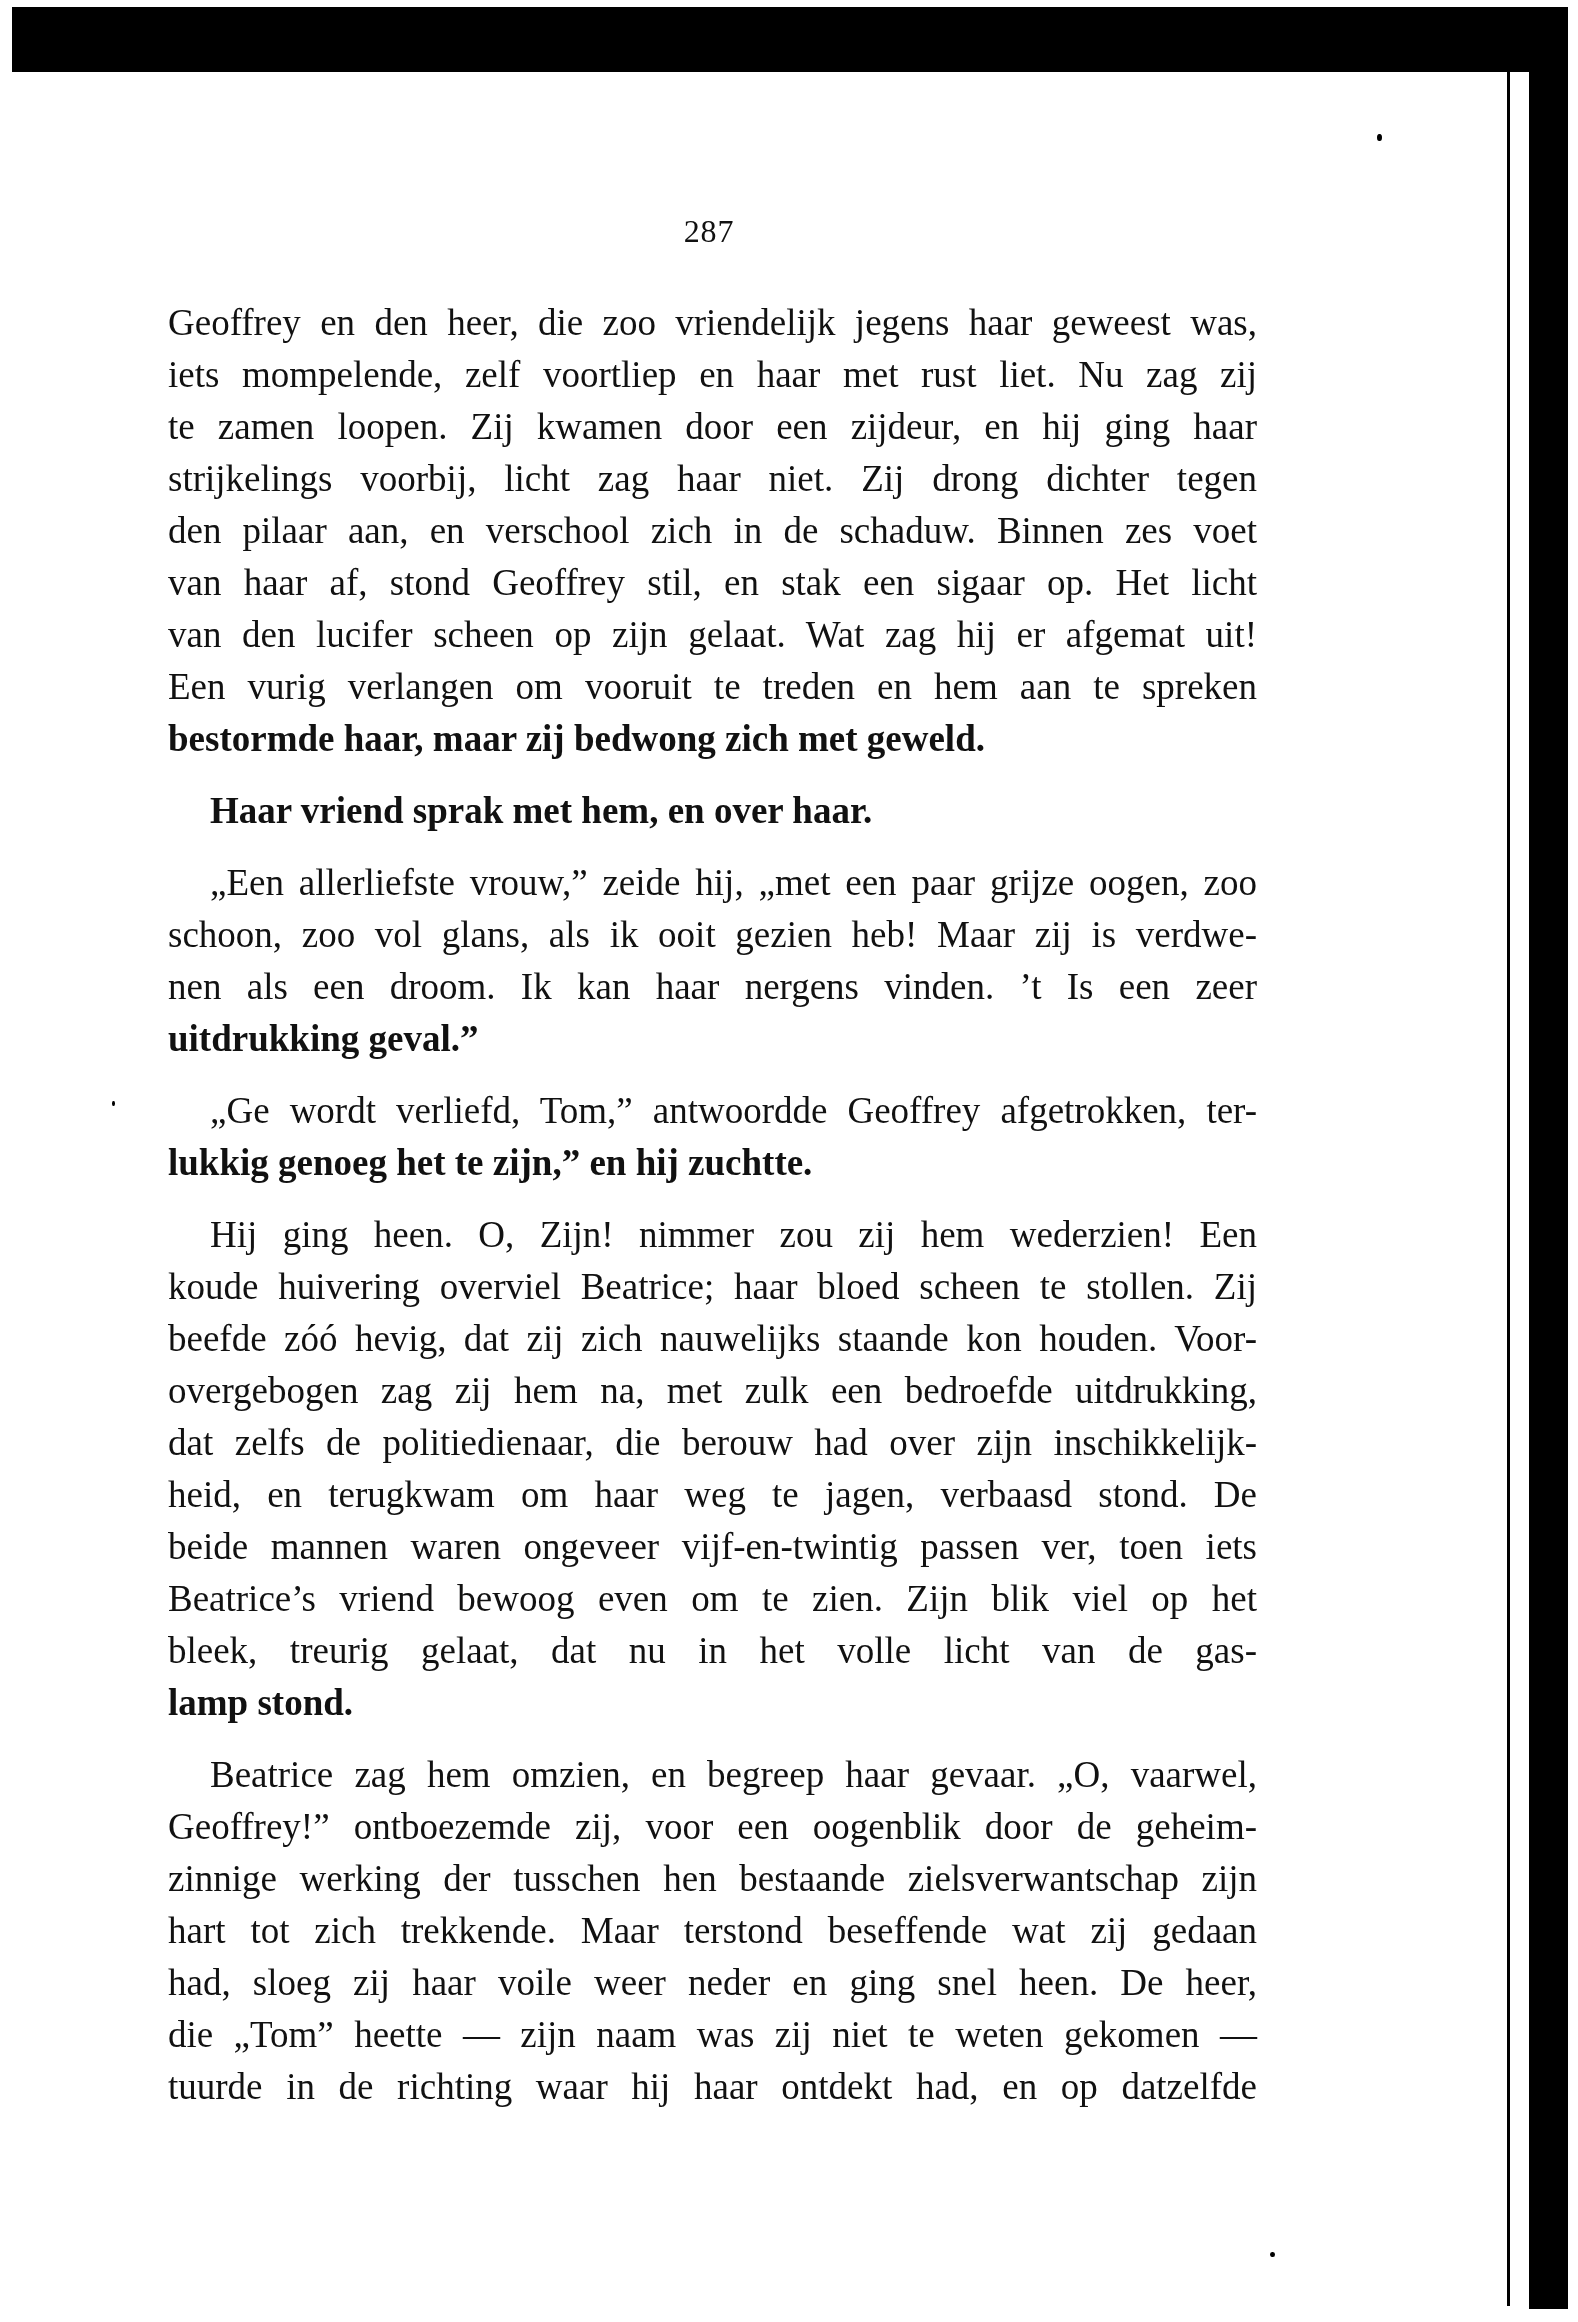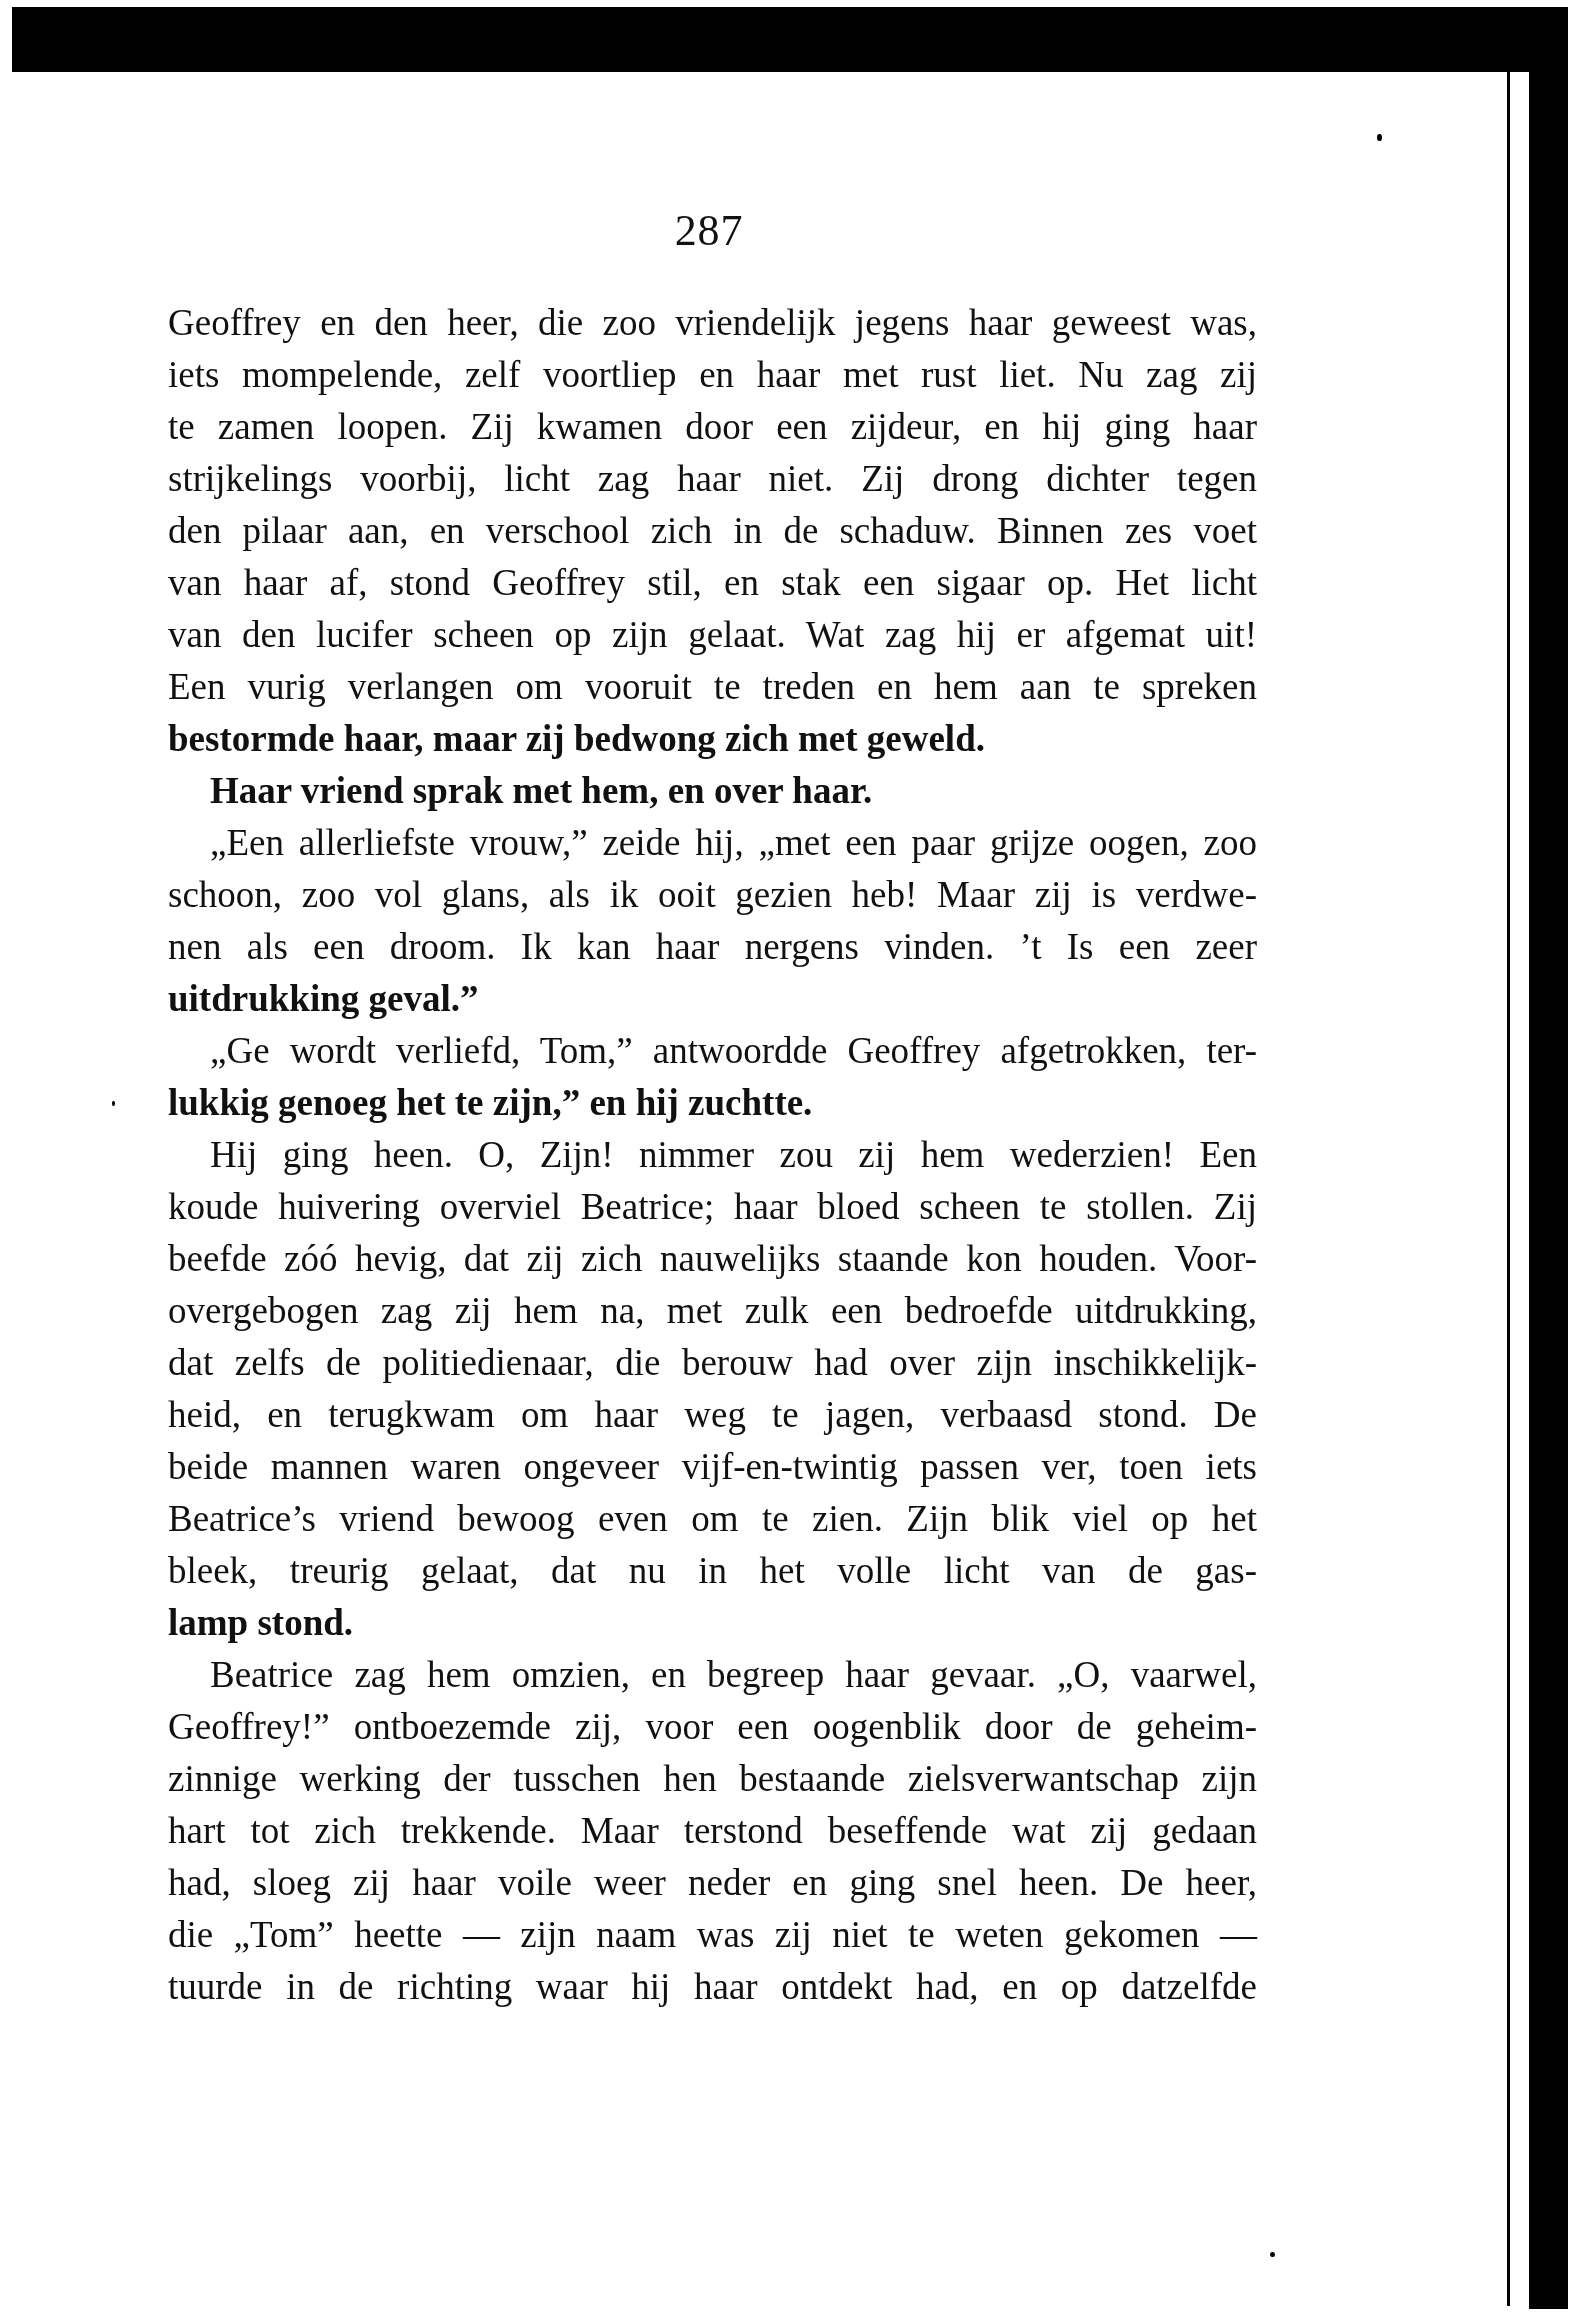--- a/index.html
+++ b/index.html
@@ -47,21 +47,21 @@
       width: 2.7px;
       height: 2234px;
       background: #000000;
     }
     .page-number {
       position: absolute;
       left: 0;
       width: 1418px;
       top: 204px;
       text-align: center;
-      font-size: 44px;
+      font-size: 32px;
       line-height: 54px;
       letter-spacing: 0.9px;
     }
     .text-block {
       position: absolute;
       left: 168px;
       top: 297px;
       width: 1089px;
     }
     .line {
@@ -72,20 +72,21 @@
       white-space: nowrap;
       text-align: justify;
       text-align-last: justify;
     }
     .line.last {
       text-align-last: left;
       font-weight: bold;
     }
     .line.indent {
       padding-left: 42px;
+      margin-top: 20px;
     }
     .speck {
       position: absolute;
       background: #000;
       border-radius: 50%;
     }
   </style>
 </head>
 <body>
 

